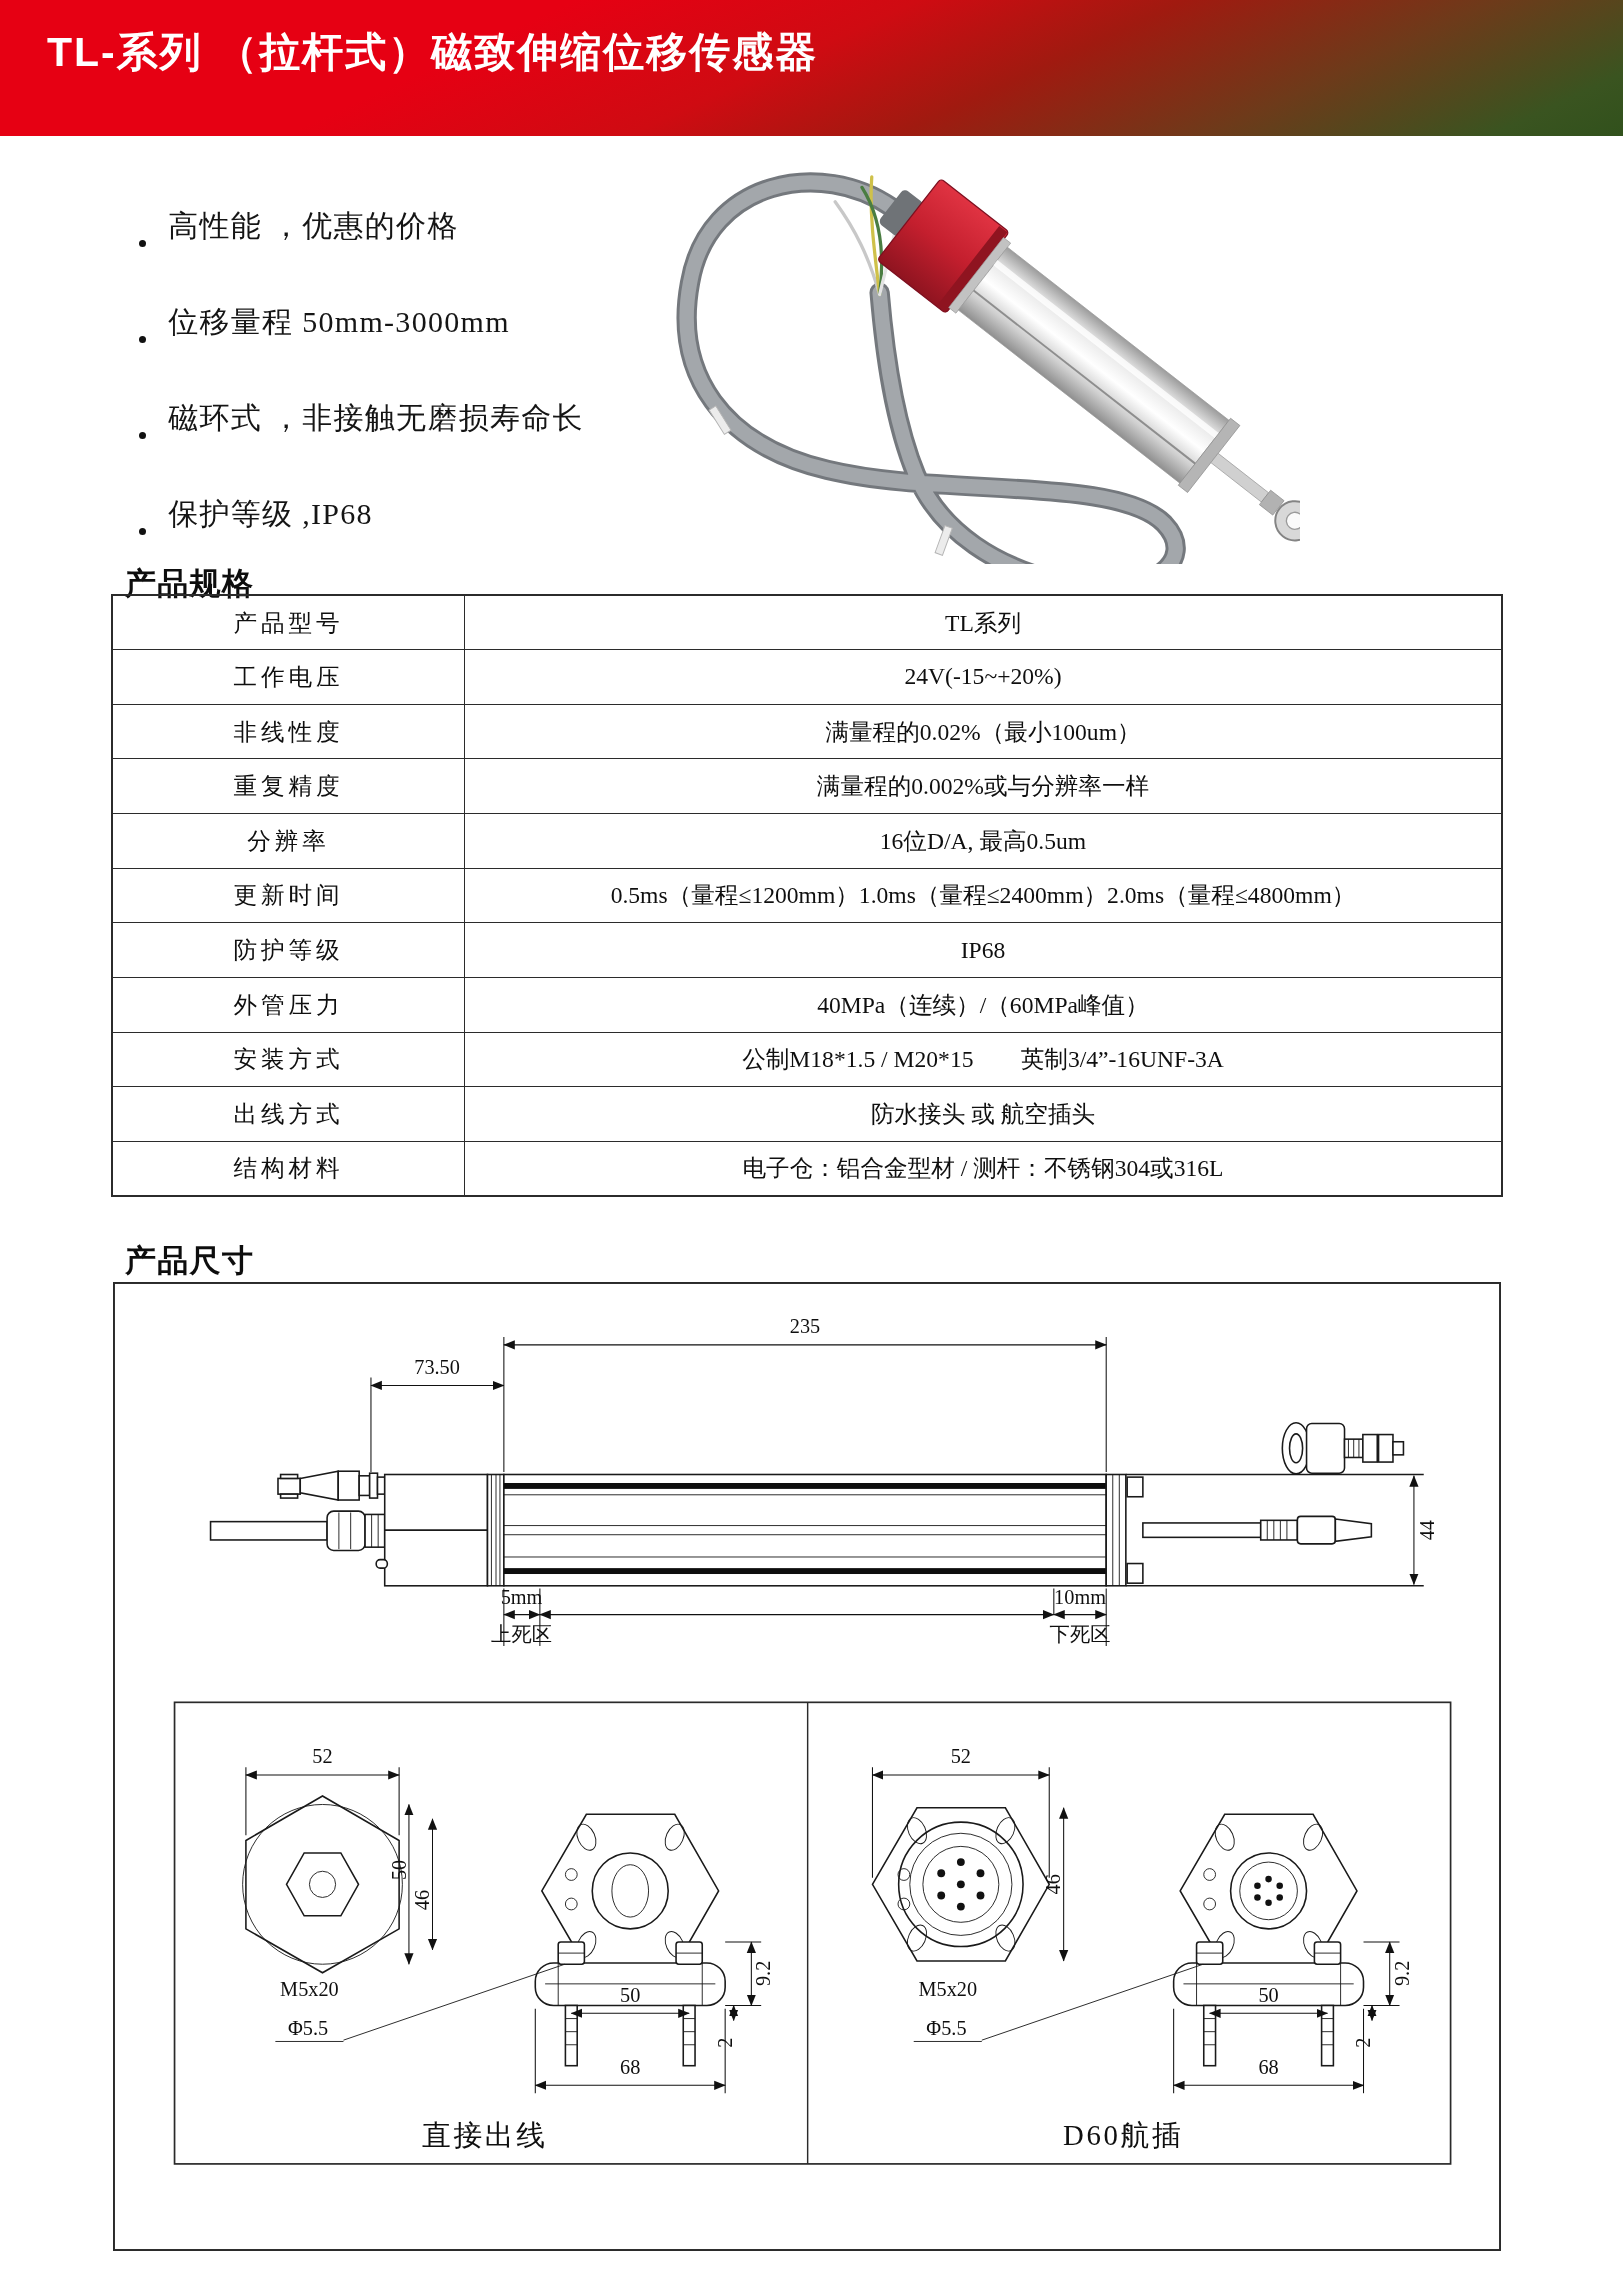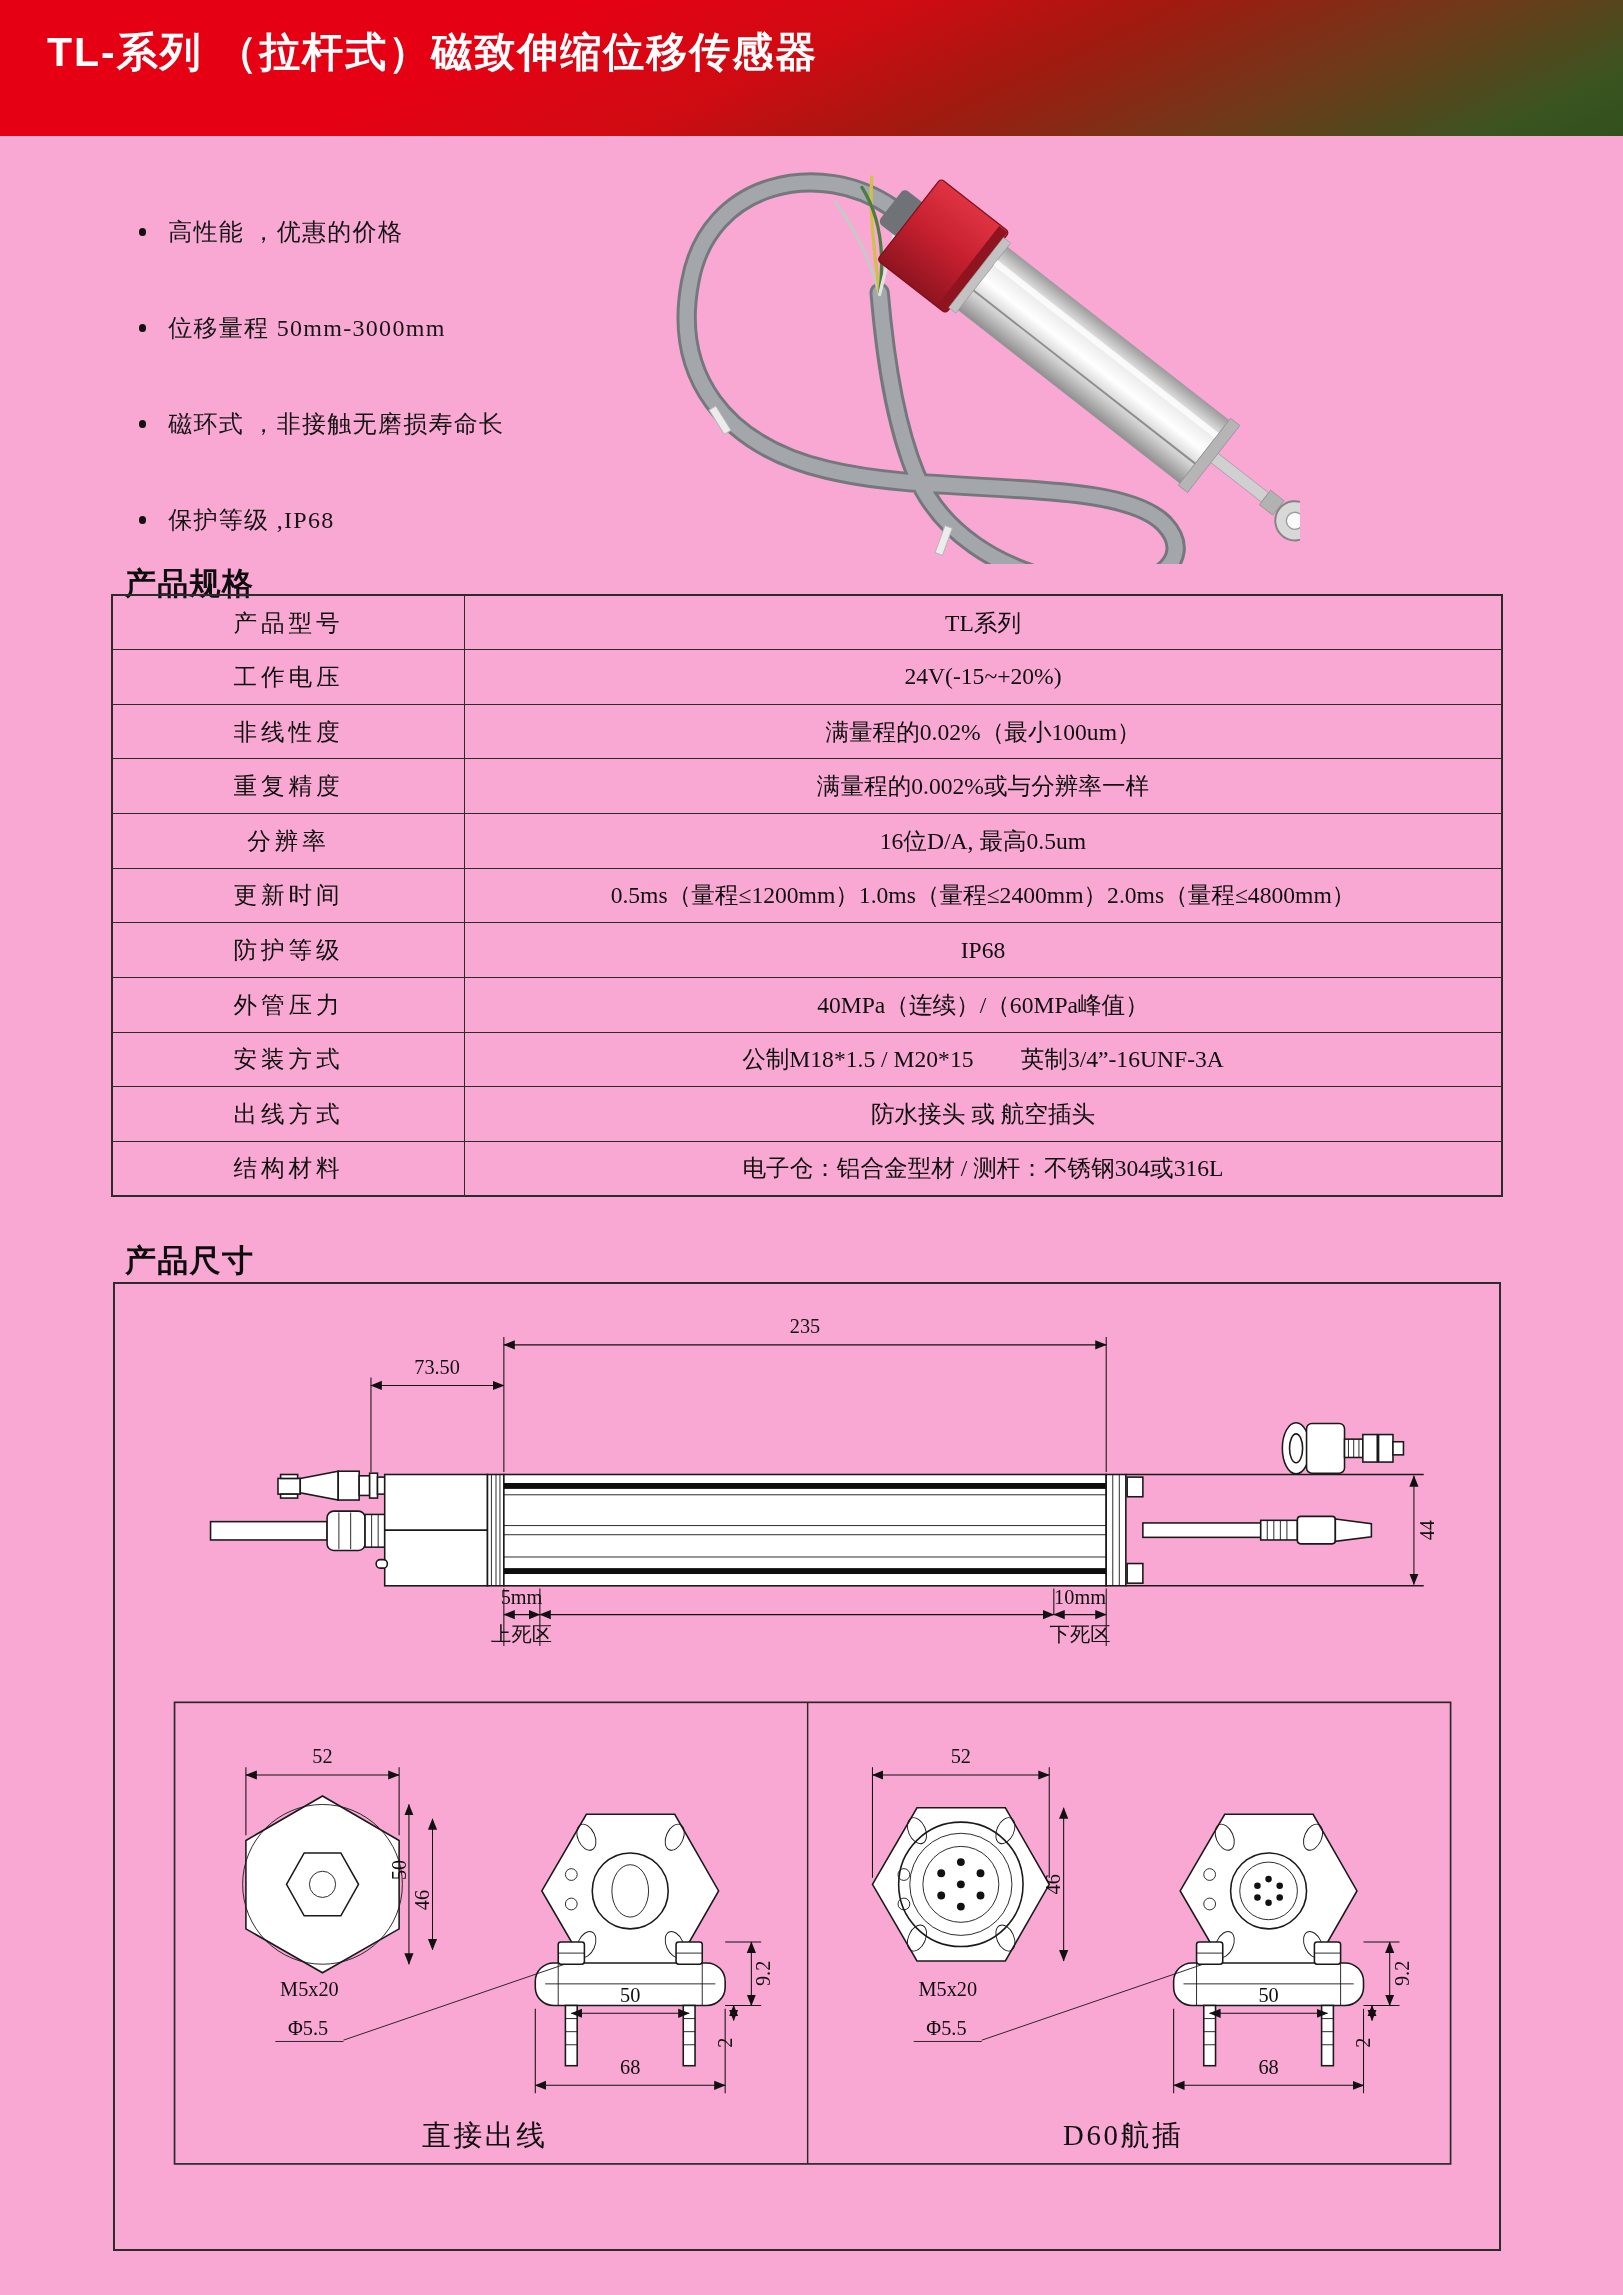--- a/index.html
+++ b/index.html
@@ -1,34 +1,34 @@
 <!DOCTYPE html>
 <html style="font-size:10.5px"><head>
 <meta charset="utf-8">
 <style>
   html,body{margin:0;padding:0;background:#888;}
   .page{
-    position:relative;width:1623px;height:2295px;background:#f9a8d4;
+    position:relative;width:1623px;height:2295px;background:#ffffff;
     font-family:"Liberation Serif","DejaVu Serif",serif;color:#111;overflow:hidden;
   }
   
   .banner{
     position:absolute;left:0;top:0;width:1623px;height:136px;
     background:linear-gradient(155deg,#e60013 30%,#cf0b12 48%,#a01a10 62%,#6e3a1a 78%,#3a5420 93%,#31511c 100%);
   }
   .banner h1{
     position:absolute;left:47px;top:25px;margin:0;
     font-family:"Liberation Sans","DejaVu Sans",sans-serif;
     font-size:41px;font-weight:800;letter-spacing:2px;color:#ffffff;white-space:nowrap;
   }
   
   .features{position:absolute;left:139px;top:217px;margin:0;padding:0;list-style:none;}
   .features li{
-    display:flex;align-items:center;height:30px;margin-bottom:66px;
-    font-size:24px;color:#151515;letter-spacing:1.3px;white-space:nowrap;
+    display:flex;align-items:flex-end;height:30px;margin-bottom:66px;
+    font-size:30px;color:#151515;letter-spacing:1.3px;white-space:nowrap;
   }
   .features .dot{width:7.2px;height:7.2px;border-radius:50%;background:#111;margin-right:22px;flex:0 0 auto;}
   
   .photo{position:absolute;left:573px;top:139px;}
   
   .sec{
     position:absolute;left:113px;margin:12px;
     font-family:"Liberation Sans","DejaVu Sans",sans-serif;
     font-size:31px;font-weight:800;color:#0d0d0d;letter-spacing:1.3px;
   }

